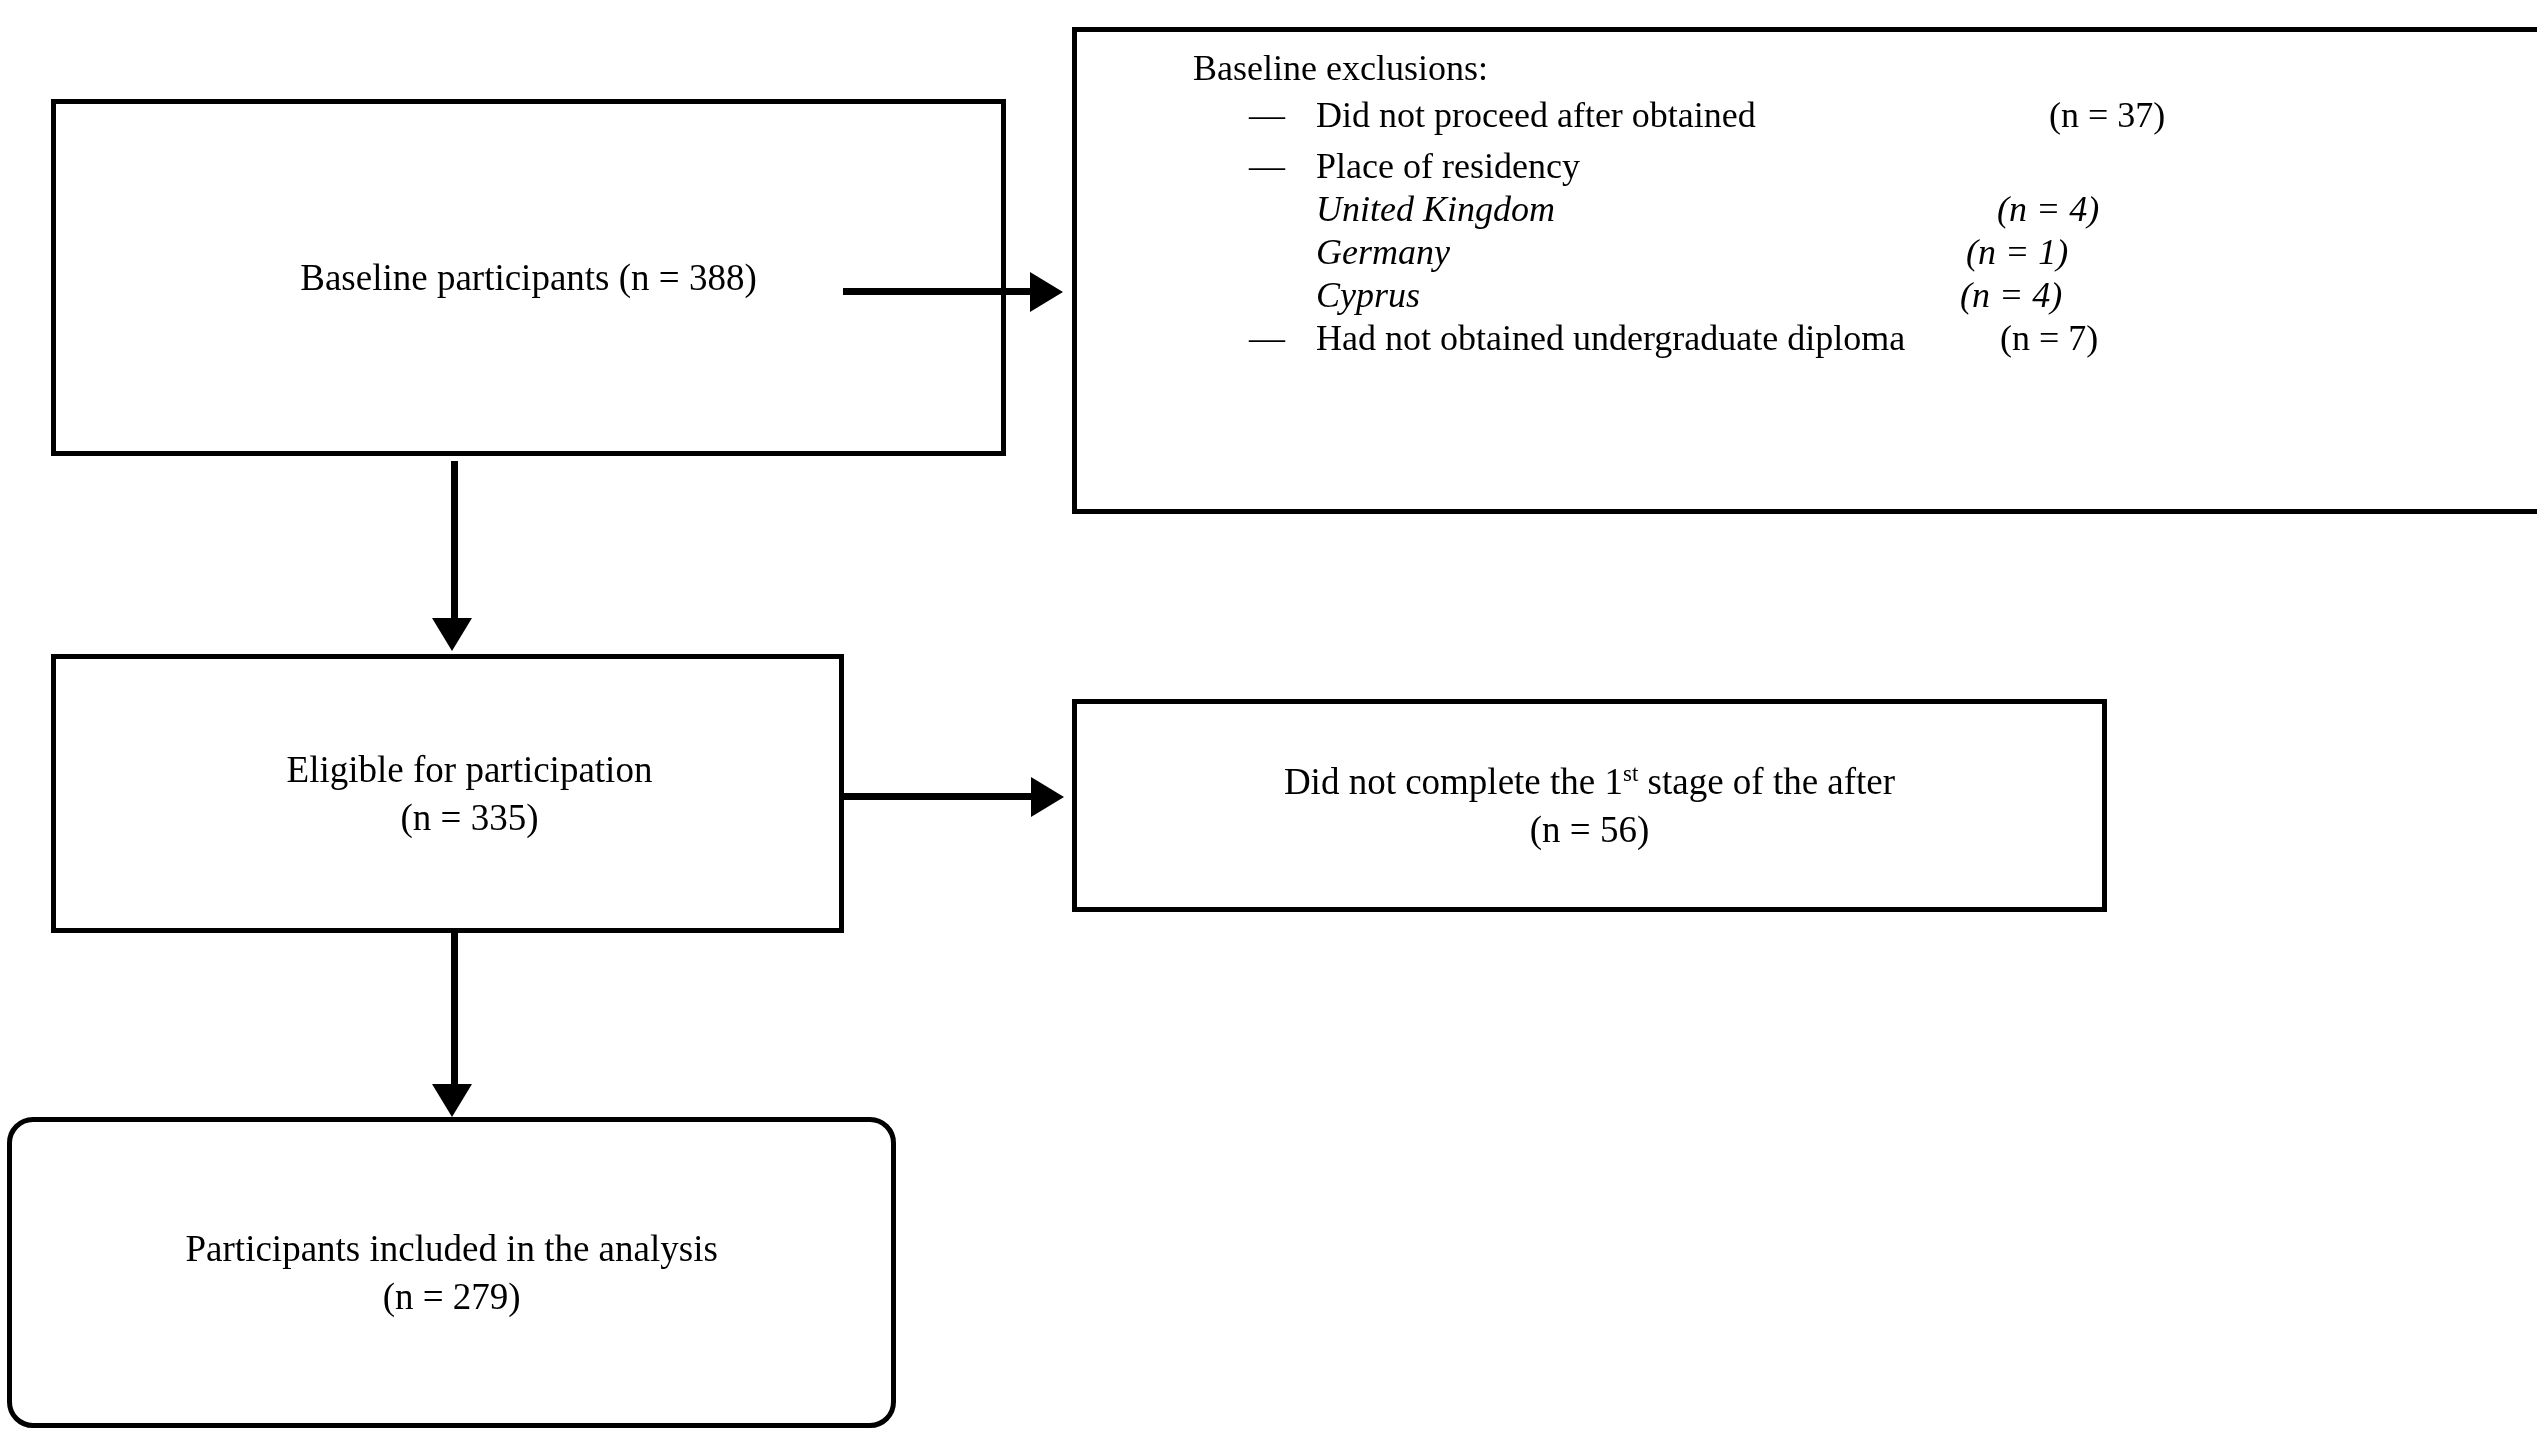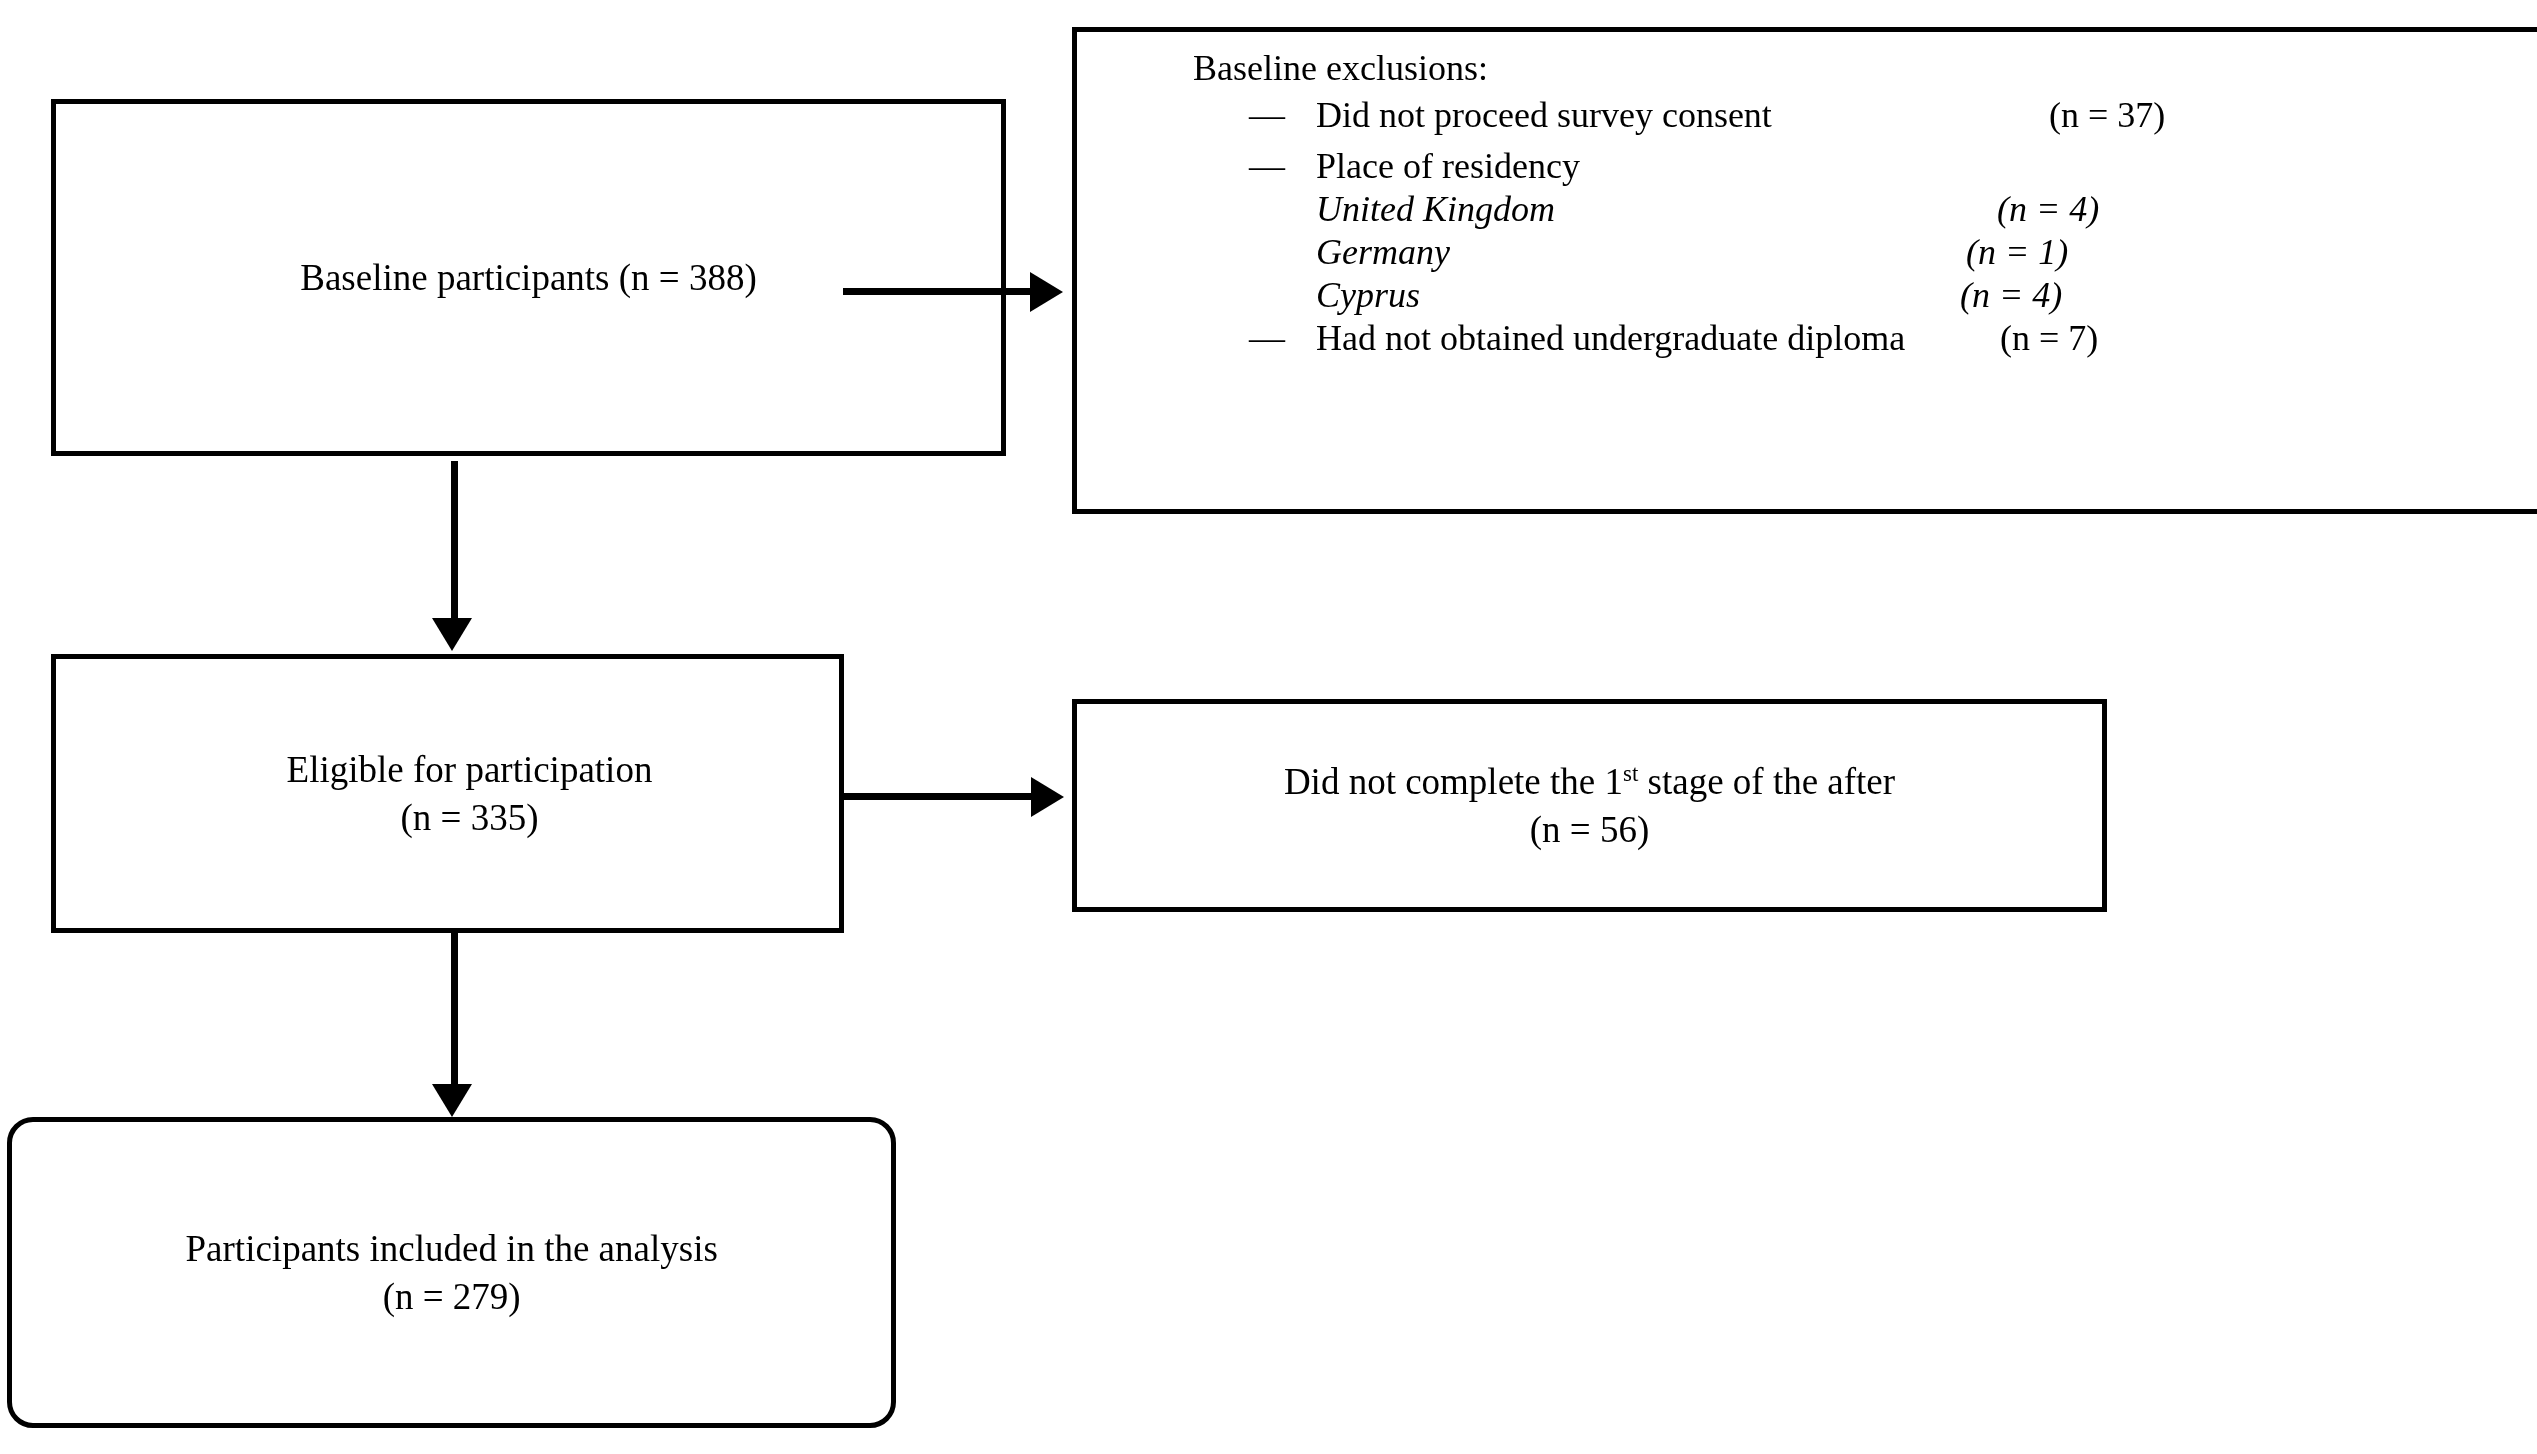--- a/index.html
+++ b/index.html
@@ -163,21 +163,21 @@
       <span class="line2">(n = 56)</span>
     </span>
   </div>
 
   <div class="box" id="box-exclusions">
 
     <span class="excl-title">Baseline exclusions:</span>
 
     <div class="excl-row r1">
       <span class="dash">—</span>
-      <span class="label">Did not proceed survey consent</span>
+      <span class="label">Did not proceed after obtained</span>
       <span class="count">(n = 37)</span>
     </div>
 
     <div class="excl-row r2">
       <span class="dash">—</span>
       <span class="label">Place of residency</span>
       <span class="count"></span>
     </div>
 
     <div class="excl-row r3">

